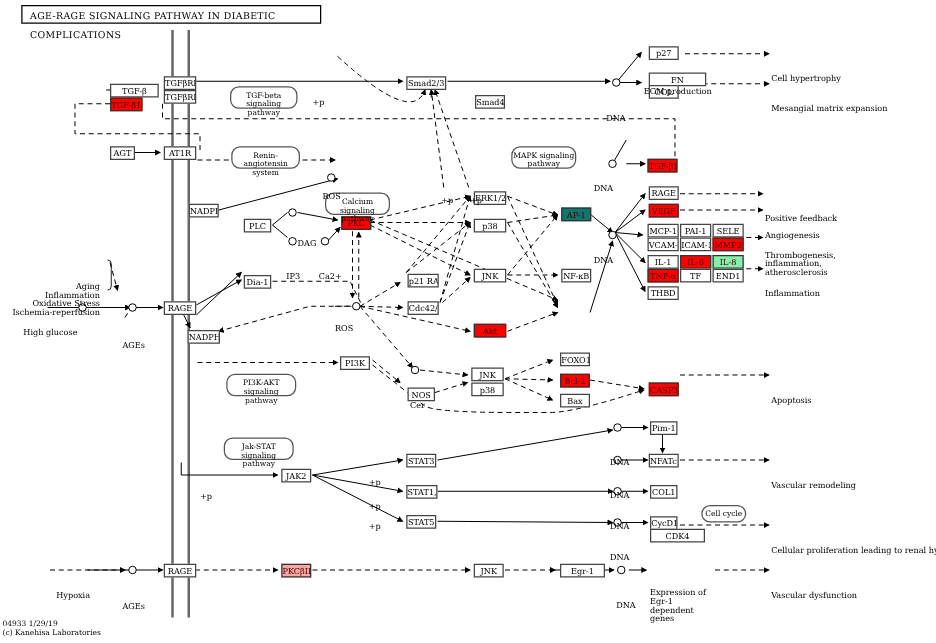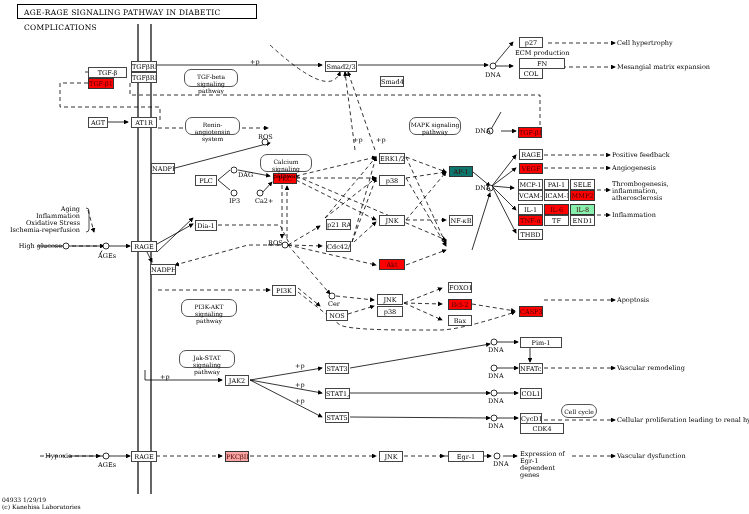--- a/index.html
+++ b/index.html
@@ -1,21 +1,21 @@
 <!DOCTYPE html>
 <html><head>
 <meta charset="utf-8">
 <style>
   html,body{margin:0;padding:0;background:#fff;}
   body{width:749px;height:514px;position:relative;overflow:hidden;font-family:"DejaVu Serif","Liberation Serif",serif;color:#000;}
   #canvas{position:absolute;left:0;top:0;width:749px;height:514px;}
   .node{position:absolute;height:11px;border:1px solid #444;background:#fff;font-size:6.5px;line-height:11px;text-align:center;box-sizing:border-box;white-space:nowrap;overflow:hidden;cursor:pointer;}
   .node.hl{background:#ff0000;color:#400;border-color:#333;}
   .pw{position:absolute;border:1px solid #555;border-radius:7px;background:#fff;font-size:6px;line-height:7px;text-align:center;box-sizing:border-box;padding-top:3px;cursor:pointer;}
-  .lbl{position:absolute;font-size:6.5px;line-height:7px;white-space:nowrap;}
+  .lbl{position:absolute;font-size:6.5px;line-height:7px;white-space:nowrap;margin-top:20px;}
   .lbl.r{text-align:right;}
   .title{position:absolute;left:17px;top:4px;width:240px;height:15px;border:1px solid #000;font-size:7.5px;line-height:15px;padding-left:6px;box-sizing:border-box;letter-spacing:0.3px;}
   .foot{position:absolute;left:2px;top:496px;font-size:6px;line-height:7px;}
 </style>
 </head>
 <body>
 
 <svg id="canvas" viewBox="0 0 749 514">
   <defs>
     <marker id="ah" markerWidth="6" markerHeight="6" refX="5" refY="3" orient="auto">
@@ -199,21 +199,21 @@
 <div class="node hl" style="left: 544px; top: 204px; width: 25px; background: rgb(255, 0, 0);">IL-6</div>
 <div class="node hl" style="left: 570px; top: 204px; width: 25px; background: #86efac;">IL-8</div>
 <div class="node hl" style="left: 518px; top: 215px; width: 25px; background: rgb(255, 0, 0);">TNF-α</div>
 <div class="node" style="left:544px;top:215px;width:25px">TF</div>
 <div class="node" style="left:570px;top:215px;width:25px">END1</div>
 <div class="node" style="left:518px;top:229px;width:25px">THBD</div>
 <div class="node" style="left:225px;top:375px;width:24px">JAK2</div>
 <div class="node" style="left:325px;top:363px;width:24px">STAT3</div>
 <div class="node" style="left:325px;top:388px;width:25px">STAT1,3</div>
 <div class="node" style="left:325px;top:412px;width:24px">STAT5</div>
-<div class="node" style="left:520px;top:337px;width:42px">Pim-1</div>
+<div class="node" style="left:520px;top:337px;width:22px">Pim-1</div>
 <div class="node" style="left:519px;top:363px;width:24px">NFATc1</div>
 <div class="node" style="left:520px;top:388px;width:22px">COL1</div>
 <div class="node" style="left:520px;top:413px;width:22px">CycD1</div>
 <div class="node" style="left:520px;top:423px;width:44px">CDK4</div>
 <div class="node" style="left:131px;top:451px;width:26px">RAGE</div>
 <div class="node hl" style="left: 225px; top: 451px; width: 24px; background: #fca5a5;">PKCβII</div>
 <div class="node" style="left:379px;top:451px;width:24px">JNK</div>
 <div class="node" style="left:448px;top:451px;width:36px">Egr-1</div>
 
 <div class="pw" style="left:184px;top:69px;width:54px;height:18px">TGF-beta signaling pathway</div>

